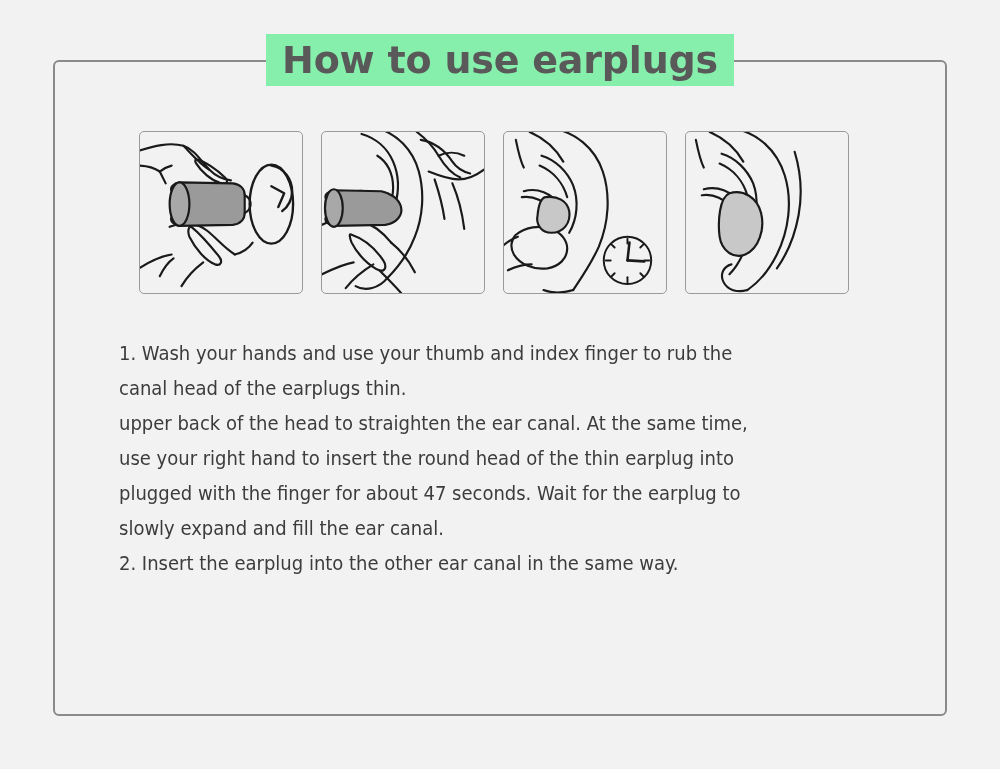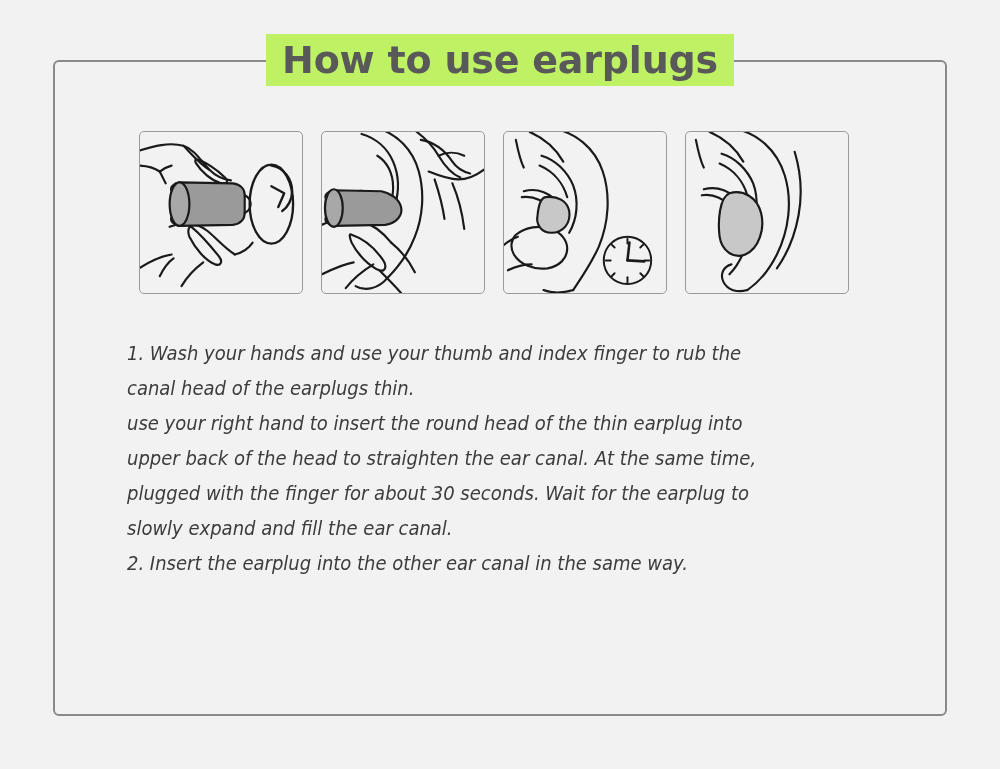--- a/index.html
+++ b/index.html
@@ -42,21 +42,21 @@
     left: 0;
     top: 32px;
     width: 1000px;
     height: 56px;
     display: flex;
     align-items: center;
     justify-content: center;
     pointer-events: none;
   }
   .title-mask {
-    background: #bef264;
+    background: #86efac;
     padding: 0 16px;
   }
   .page-title {
     font-size: 38px;
     font-weight: bold;
     color: #595959;
     letter-spacing: -0.2px;
     white-space: nowrap;
     line-height: 52px;
     font-family: "DejaVu Sans", "Liberation Sans", sans-serif;
@@ -84,24 +84,23 @@
   }
   .panel svg {
     display: block;
     width: 100%;
     height: 100%;
   }
 
   
   .steps {
     position: absolute;
-    left: 127px;
+    left: 119px;
     top: 336px;
     width: 680px;
-    font-style: italic;
   }
   .step-line {
     font-size: 20px;
     line-height: 35px;
     color: #3c3c3c;
     white-space: nowrap;
     font-family: "DejaVu Sans Condensed", "Liberation Sans Narrow", "Liberation Sans", sans-serif;
   }
 </style>
 </head>
@@ -245,20 +244,20 @@
           <path d="M 44 62 C 58 58 72 66 76 82 C 80 98 74 118 60 124 C 48 129 36 120 34 106 C 32 90 34 66 44 62 Z" fill="#c8c8c8"></path>
         </g>
       </svg>
     </div>
 
   </div>
 
   <div class="steps">
     <div class="step-line">1. Wash your hands and use your thumb and index finger to rub the</div>
     <div class="step-line">canal head of the earplugs thin.</div>
+    <div class="step-line">upper back of the head to straighten the ear canal. At the same time,</div>
     <div class="step-line">use your right hand to insert the round head of the thin earplug into</div>
-    <div class="step-line">upper back of the head to straighten the ear canal. At the same time,</div>
-    <div class="step-line">plugged with the finger for about 30 seconds. Wait for the earplug to</div>
+    <div class="step-line">plugged with the finger for about 47 seconds. Wait for the earplug to</div>
     <div class="step-line">slowly expand and fill the ear canal.</div>
     <div class="step-line">2. Insert the earplug into the other ear canal in the same way.</div>
   </div>
 
 </div>
 
 </body></html>

